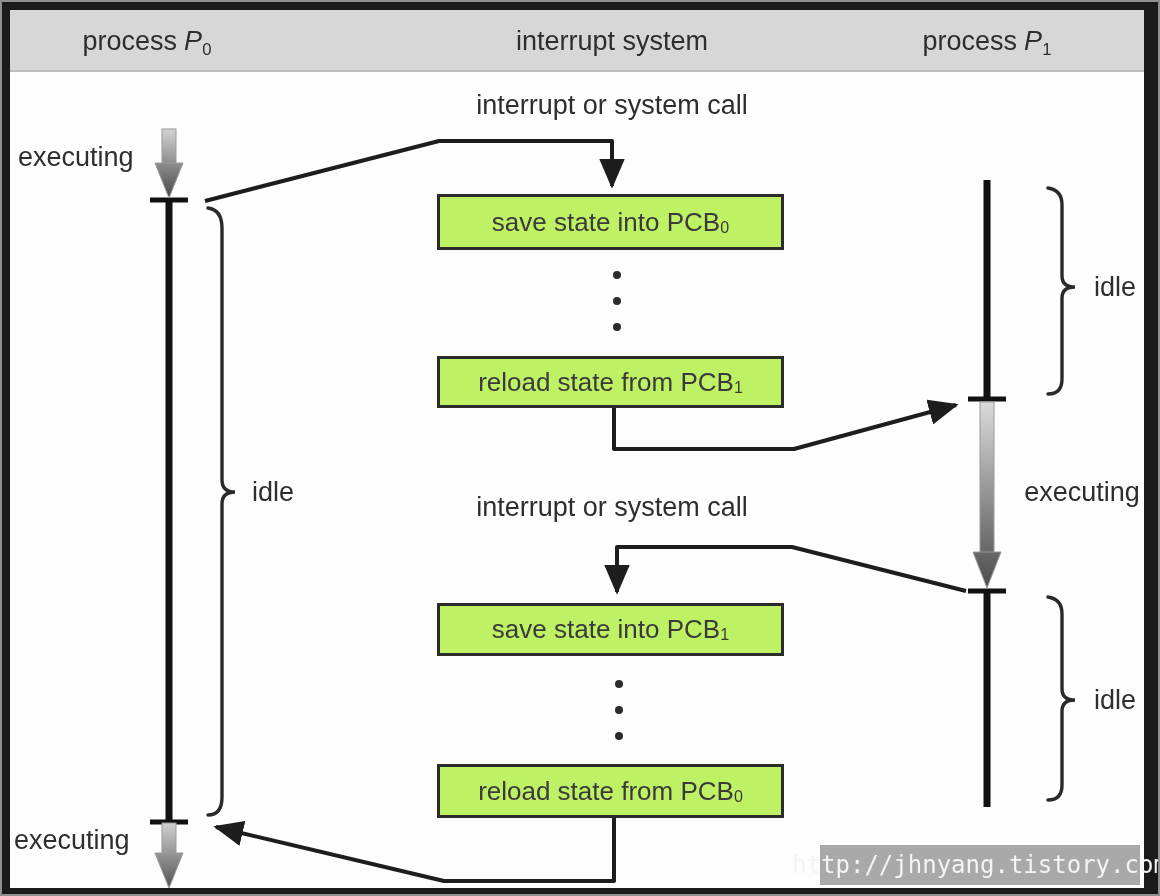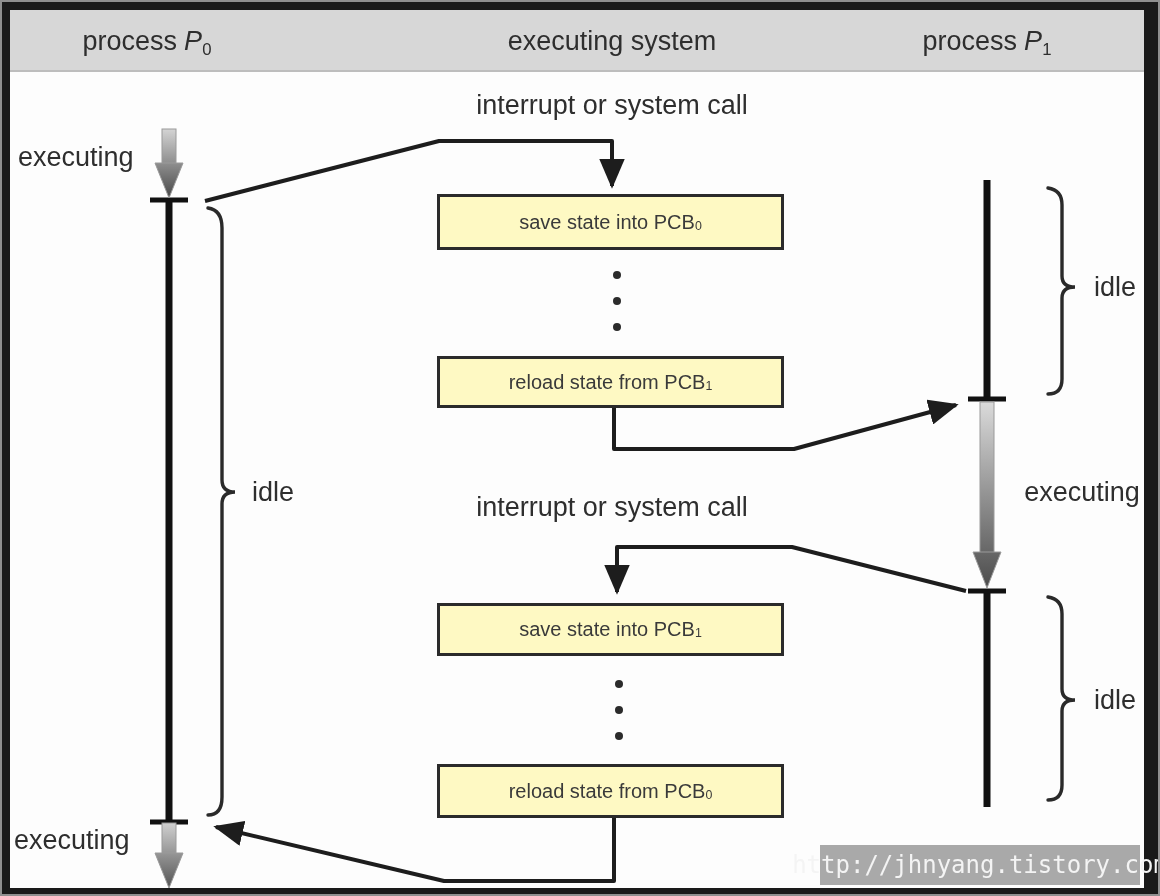--- a/index.html
+++ b/index.html
@@ -23,23 +23,23 @@
   svg.overlay { position:absolute; left:0; top:0; }
   .lbl {
     position:absolute; color:#2e2e2e; font-size:27px; line-height:1;
     white-space:nowrap; transform:translate(-50%,-50%);
   }
   .lbl.leftalign { transform:translate(0,-50%); }
   .pvar { font-style:italic; margin-left:0.26em; }
   sub.ss { font-size:0.62em; line-height:0; position:relative; top:0.30em; vertical-align:baseline; }
   .procbox {
     position:absolute; left:435px; width:347px;
-    background:#fef9c3; border:3px solid #2b2b2b; box-sizing:border-box;
+    background:#bef264; border:3px solid #2b2b2b; box-sizing:border-box;
     display:flex; align-items:center; justify-content:center;
-    color:#3a3a3a; font-size:20px; white-space:nowrap;
+    color:#3a3a3a; font-size:26px; white-space:nowrap;
   }
   #watermark {
     position:absolute; left:818px; top:843px; width:320px; height:40px;
     background:#a9a9a9; color:#f4f4f4;
     display:flex; align-items:center; justify-content:center;
     font-family:"DejaVu Sans Mono", monospace; font-size:24px; white-space:nowrap;
   }
 </style>
 </head>
 <body>
@@ -111,21 +111,21 @@
     <g fill="#2b2b2b">
       <circle cx="617" cy="682" r="4"></circle>
         <circle cx="617" cy="708" r="4"></circle>
         <circle cx="617" cy="734" r="4"></circle>
     </g>
   </svg>
 
   <div class="lbl" style="left:145px; top:39px;">
     <span>process</span><span class="pvar">P</span><sub class="ss">0</sub>
   </div>
-  <div class="lbl" style="left:610px; top:39px;">executing system</div>
+  <div class="lbl" style="left:610px; top:39px;">interrupt system</div>
   <div class="lbl" style="left:985px; top:39px;text-align:center;">
     <span>process</span><span class="pvar">P</span><sub class="ss">1</sub>
   </div>
 
   <div class="lbl" style="left:610px; top:103px;">interrupt or system call</div>
   <div class="lbl" style="left:610px; top:505px;">interrupt or system call</div>
 
   <div class="lbl leftalign" style="left:16px; top:155px;">executing</div>
   <div class="lbl leftalign" style="left:12px; top:838px;">executing</div>
   <div class="lbl" style="left:1080px; top:490px;">executing</div>

